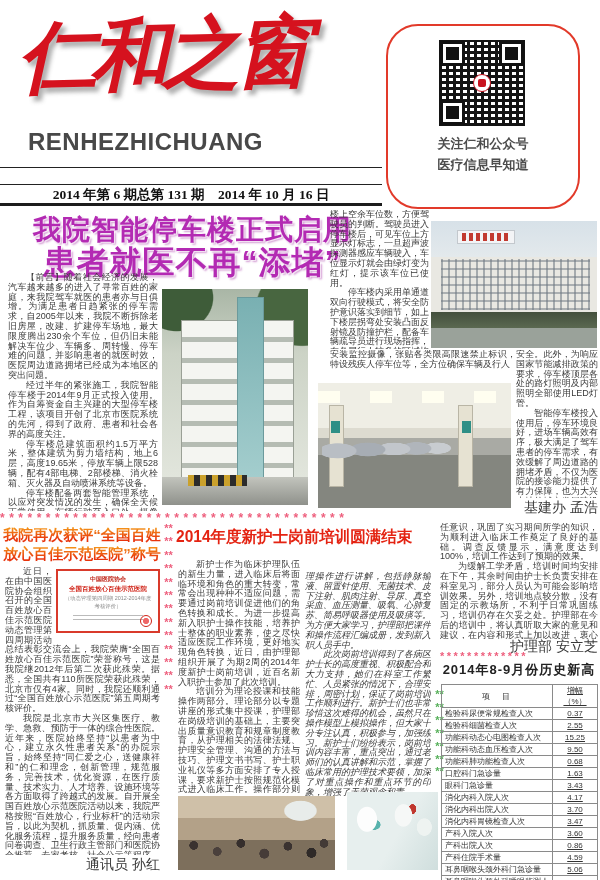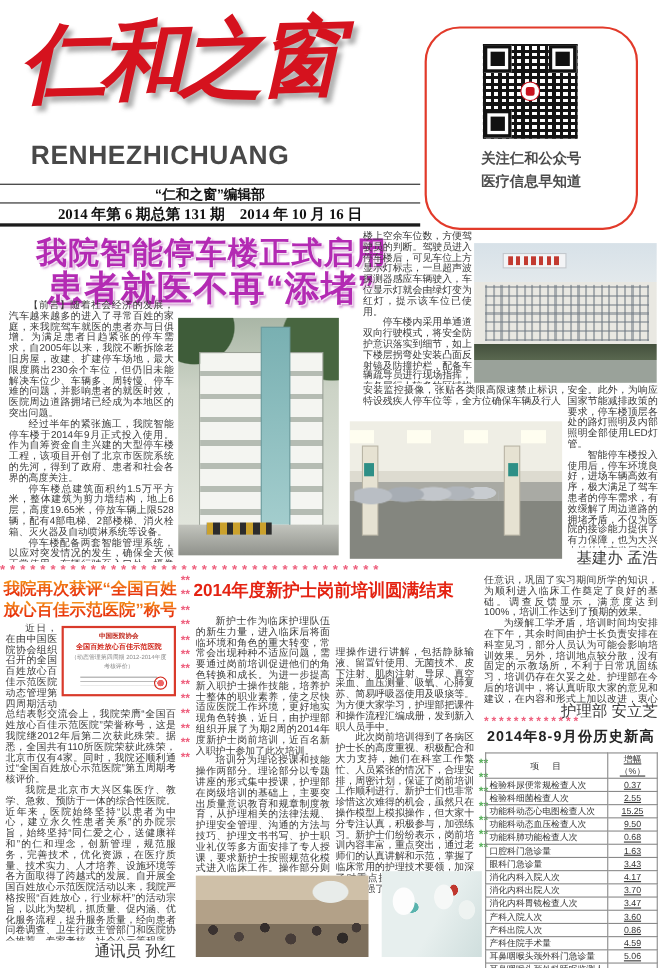--- a/index.html
+++ b/index.html
@@ -128,41 +128,40 @@
   .stars.green{color:#57b05a;}
   .div-h1{left:0;top:511px;width:600px;height:13px;font-size:12px;letter-spacing:4.5px;white-space:nowrap;}
   .div-h2{left:440px;top:650px;width:158px;height:12px;font-size:11px;letter-spacing:2.5px;white-space:nowrap;}
   .div-v1{left:163px;top:522px;width:11px;height:348px;font-size:11px;line-height:13.4px;word-break:break-all;text-align:center;}
   .div-v2{left:434px;top:688px;width:11px;height:180px;font-size:11px;line-height:12.9px;word-break:break-all;text-align:center;}
 
   
   .trainTitle{left:176px;top:527px;width:262px;font-size:16px;font-weight:bold;color:#e42312;white-space:nowrap;
       letter-spacing:0;transform:scaleX(.97);transform-origin:left;}
   .t-col1{left:178px;top:560px;width:122px;height:233px;}
-  .t-col2{left:305px;top:588px;width:126px;height:233px;}
+  .t-col2{left:305px;top:572px;width:126px;height:233px;font-style:italic;}
   .t-col3{left:440px;top:523px;width:158px;height:116px;}
   .t-sig{left:440px;top:638px;width:158px;}
 
   
   .tbl-title{left:440px;top:661px;width:158px;text-align:center;font-size:13px;font-weight:bold;color:#222;
       letter-spacing:1px;white-space:nowrap;}
   .stats{left:441px;top:684px;width:157px;border-collapse:collapse;font-size:8px;color:#333;}
   .stats td,.stats th{border:1px solid #8a8a8a;padding:0 3px;height:9.7px;font-weight:normal;}
   .stats th{text-align:center;letter-spacing:2px;}
   .stats td.num,.stats th.num{width:38px;text-align:center;letter-spacing:0;text-decoration:underline;}
 </style>
 </head>
 <body>
 
 <div class="page">
 
   <div class="abs logo">仁和之窗</div>
   <div class="abs romanized">RENHEZHICHUANG</div>
   <div class="abs rule" style="top:167px"></div>
-  <div class="abs editorial">“仁和之窗”编辑部</div>
   <div class="abs rule" style="top:184px"></div>
   <div class="abs issue">2014 年第 6 期总第 131 期　2014 年 10 月 16 日</div>
   <div class="abs thickrule"></div>
 
   <div class="abs qrbox">
     <div class="qr">
       <div class="qr-eye tl"></div>
       <div class="qr-eye tr"></div>
       <div class="qr-eye bl"></div>
       <div class="qr-logo"></div>

